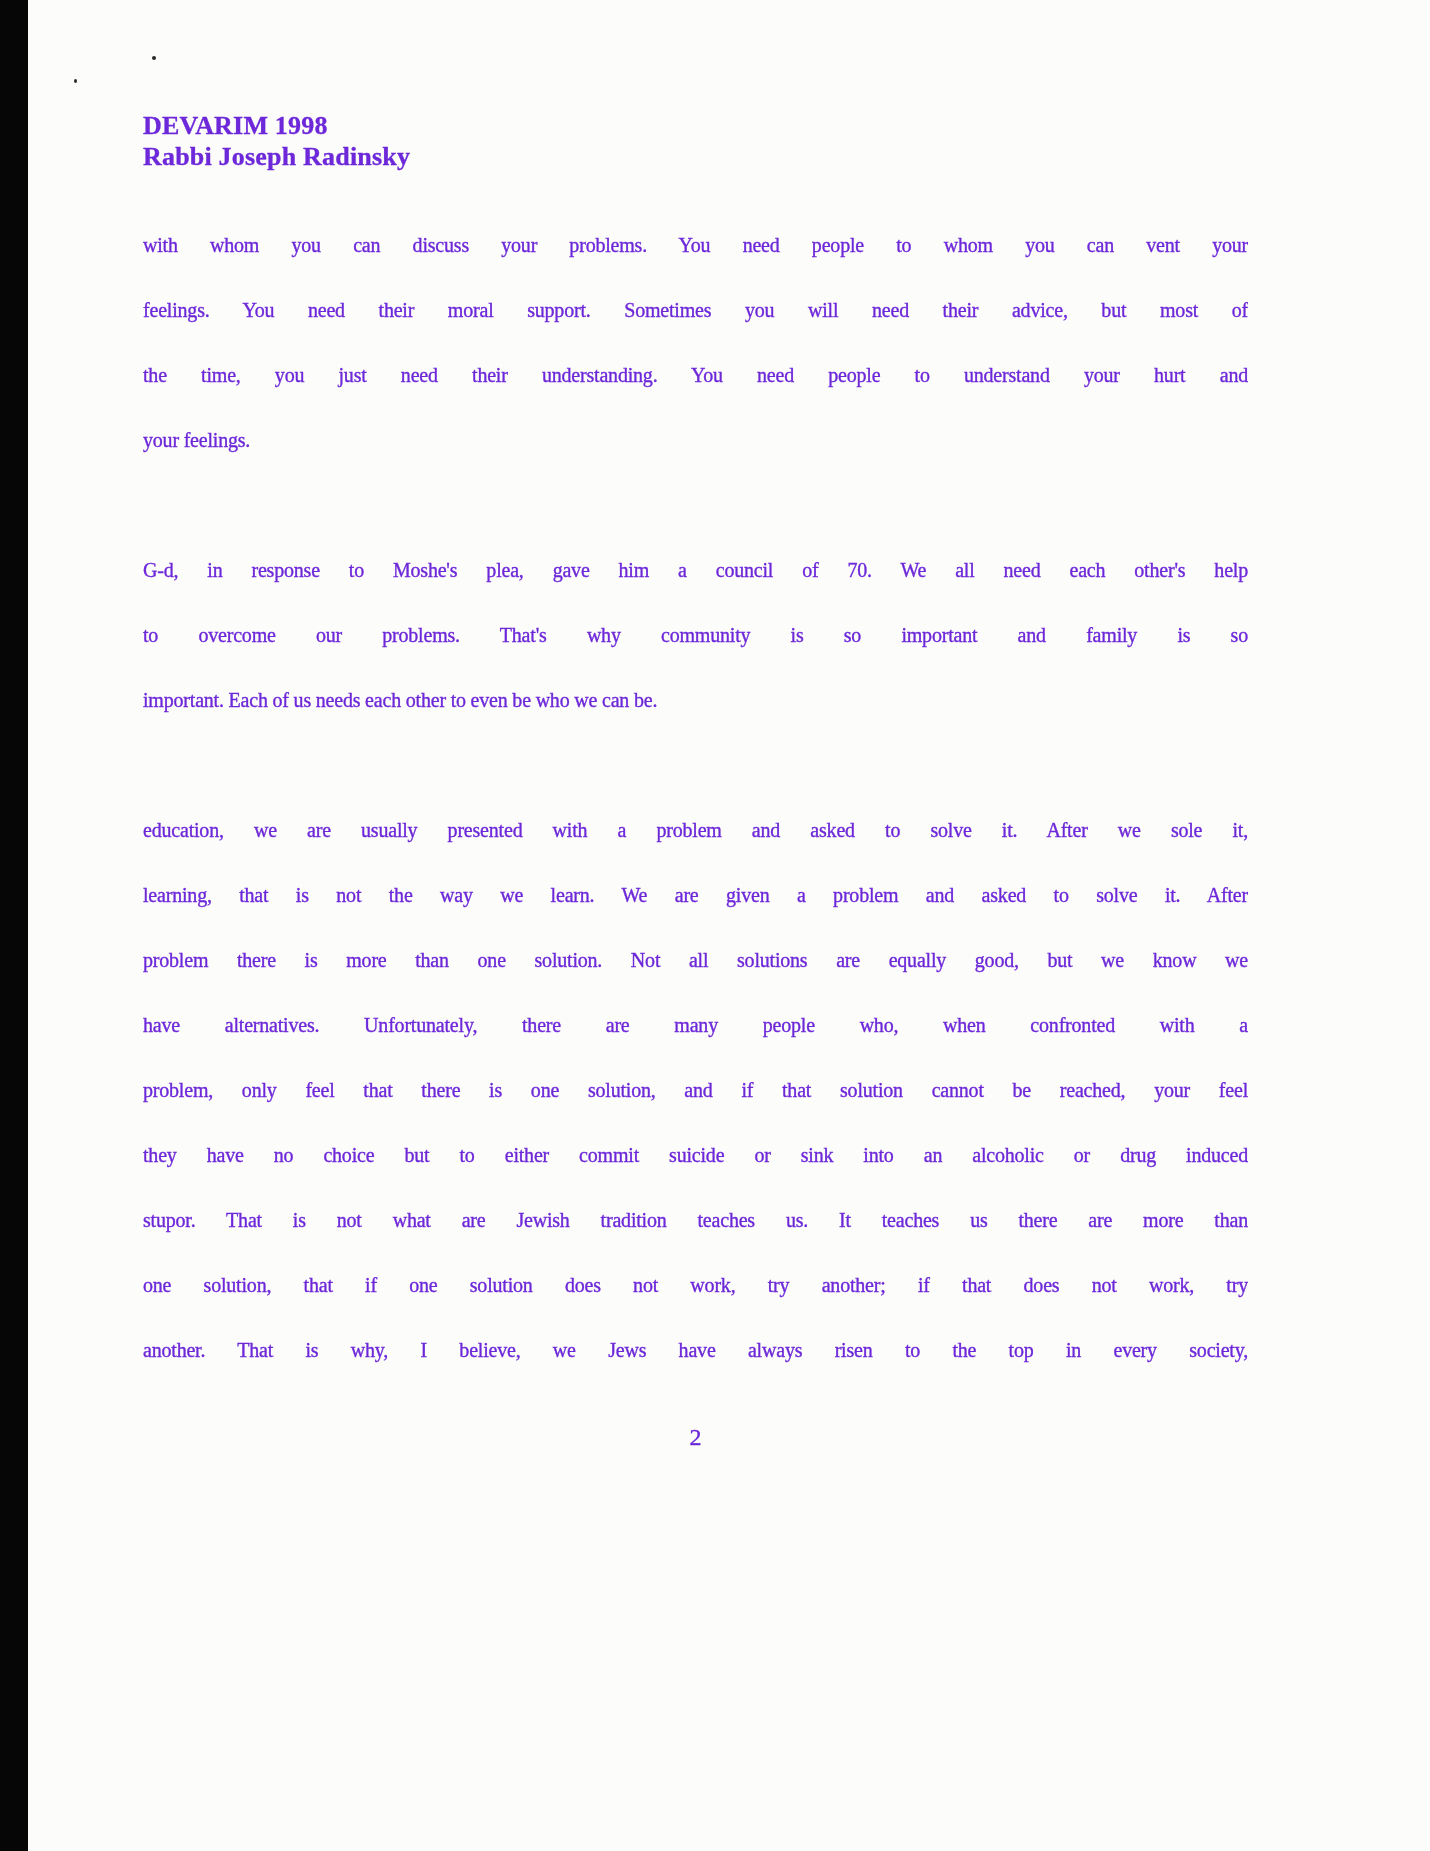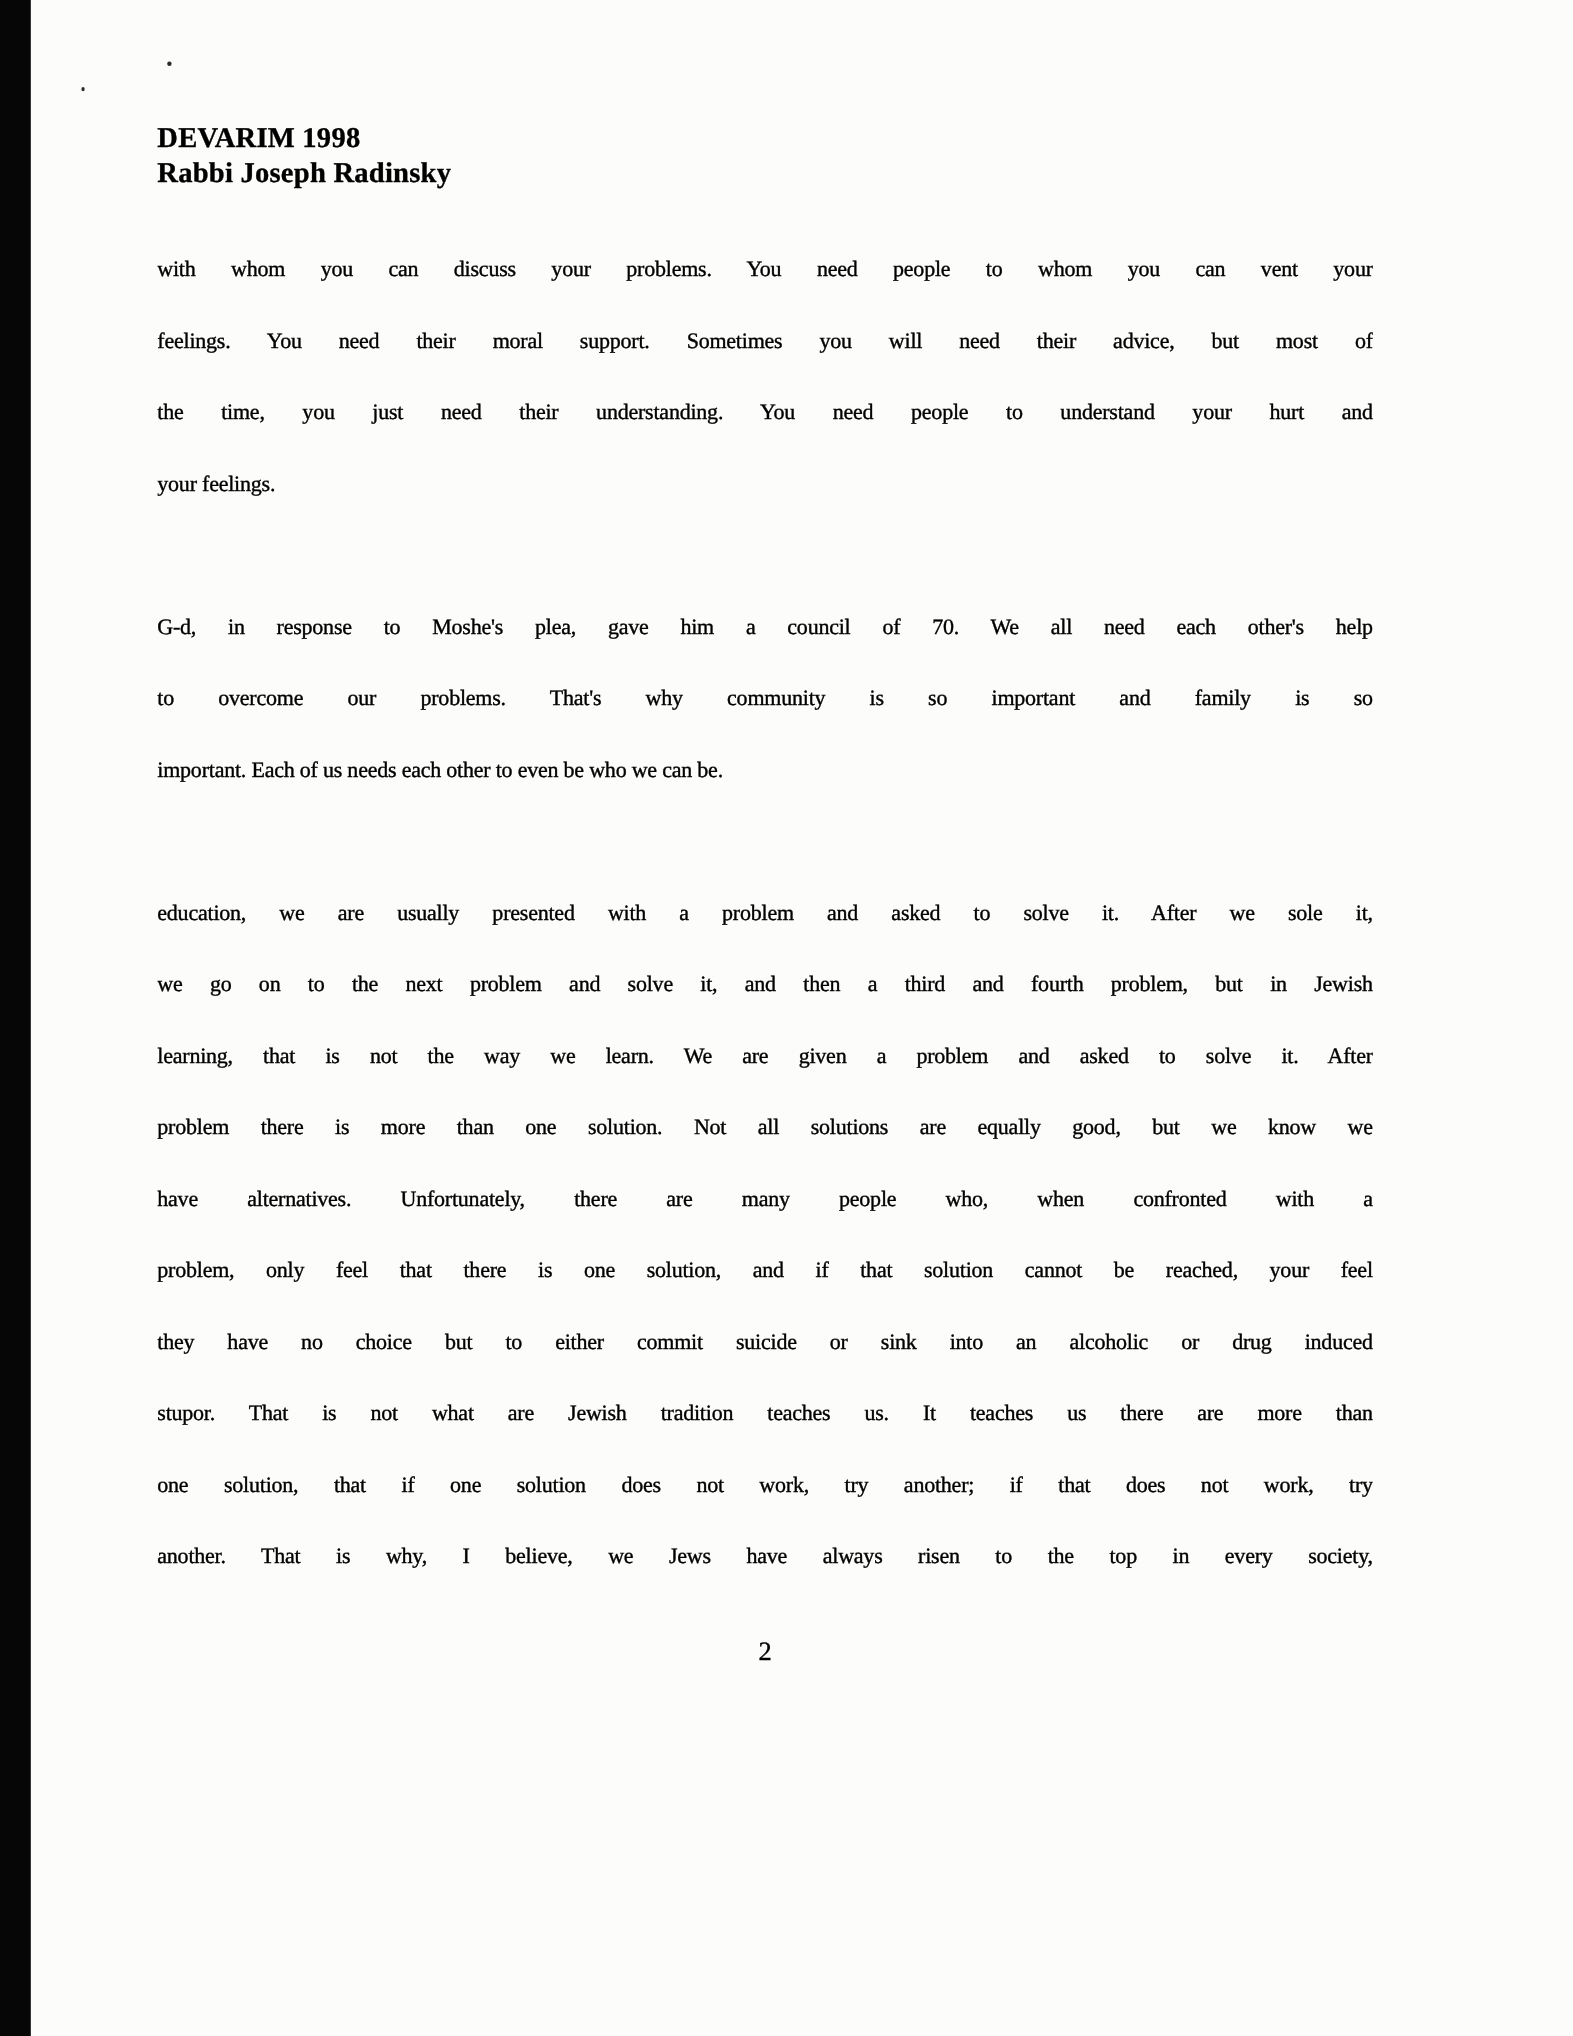--- a/index.html
+++ b/index.html
@@ -3,21 +3,21 @@
 <meta charset="utf-8">
 <style>
   html, body { margin: 0; padding: 0; background: #e8e8e8; }
   .page {
     position: relative;
     width: 1430px;
     height: 1851px;
     background: #fcfcfa;
     overflow: hidden;
     font-family: "Liberation Serif", serif;
-    color: #000000;
+    color: #6d28d9;
   }
   .scan-bar {
     position: absolute;
     left: 0; top: 0;
     width: 28px; height: 1851px;
     background: #060606;
   }
   .speck { position: absolute; background: #2a2a2a; border-radius: 50%; }
   .speck-1 { left: 152px; top: 56px; width: 4px; height: 4px; }
   .speck-2 { left: 74px; top: 79px; width: 3px; height: 4px; }
@@ -80,21 +80,20 @@
           <div class="line">the time, you just need their understanding.  You need people to understand your hurt and</div>
           <div class="line ragged">your feelings.</div>
         </div>
         <div class="para">
           <div class="line">G-d, in response to Moshe's plea, gave him a council of 70.  We all need each other's help</div>
           <div class="line">to overcome our problems.  That's why community is so important and family is so</div>
           <div class="line ragged">important.  Each of us needs each other to even be who we can be.</div>
         </div>
         <div class="para">
           <div class="line">education, we are usually presented with a problem and asked to solve it.  After we sole it,</div>
-          <div class="line">we go on to the next problem and solve it, and then a third and fourth problem, but in Jewish</div>
           <div class="line">learning, that is not the way we learn.  We are given a problem and asked to solve it.  After</div>
           <div class="line">problem there is more than one solution.  Not all solutions are equally good, but we know we</div>
           <div class="line">have alternatives.  Unfortunately, there are many people who, when confronted with a</div>
           <div class="line">problem, only feel that there is one solution, and if that solution cannot be reached, your feel</div>
           <div class="line">they have no choice but to either commit suicide or sink into an alcoholic or drug induced</div>
           <div class="line">stupor.  That is not what are Jewish tradition teaches us.  It teaches us there are more than</div>
           <div class="line">one solution, that if one solution does not work, try another; if that does not work, try</div>
           <div class="line">another.  That is why, I believe, we Jews have always risen to the top in every society,</div>
         </div>
       </div>

